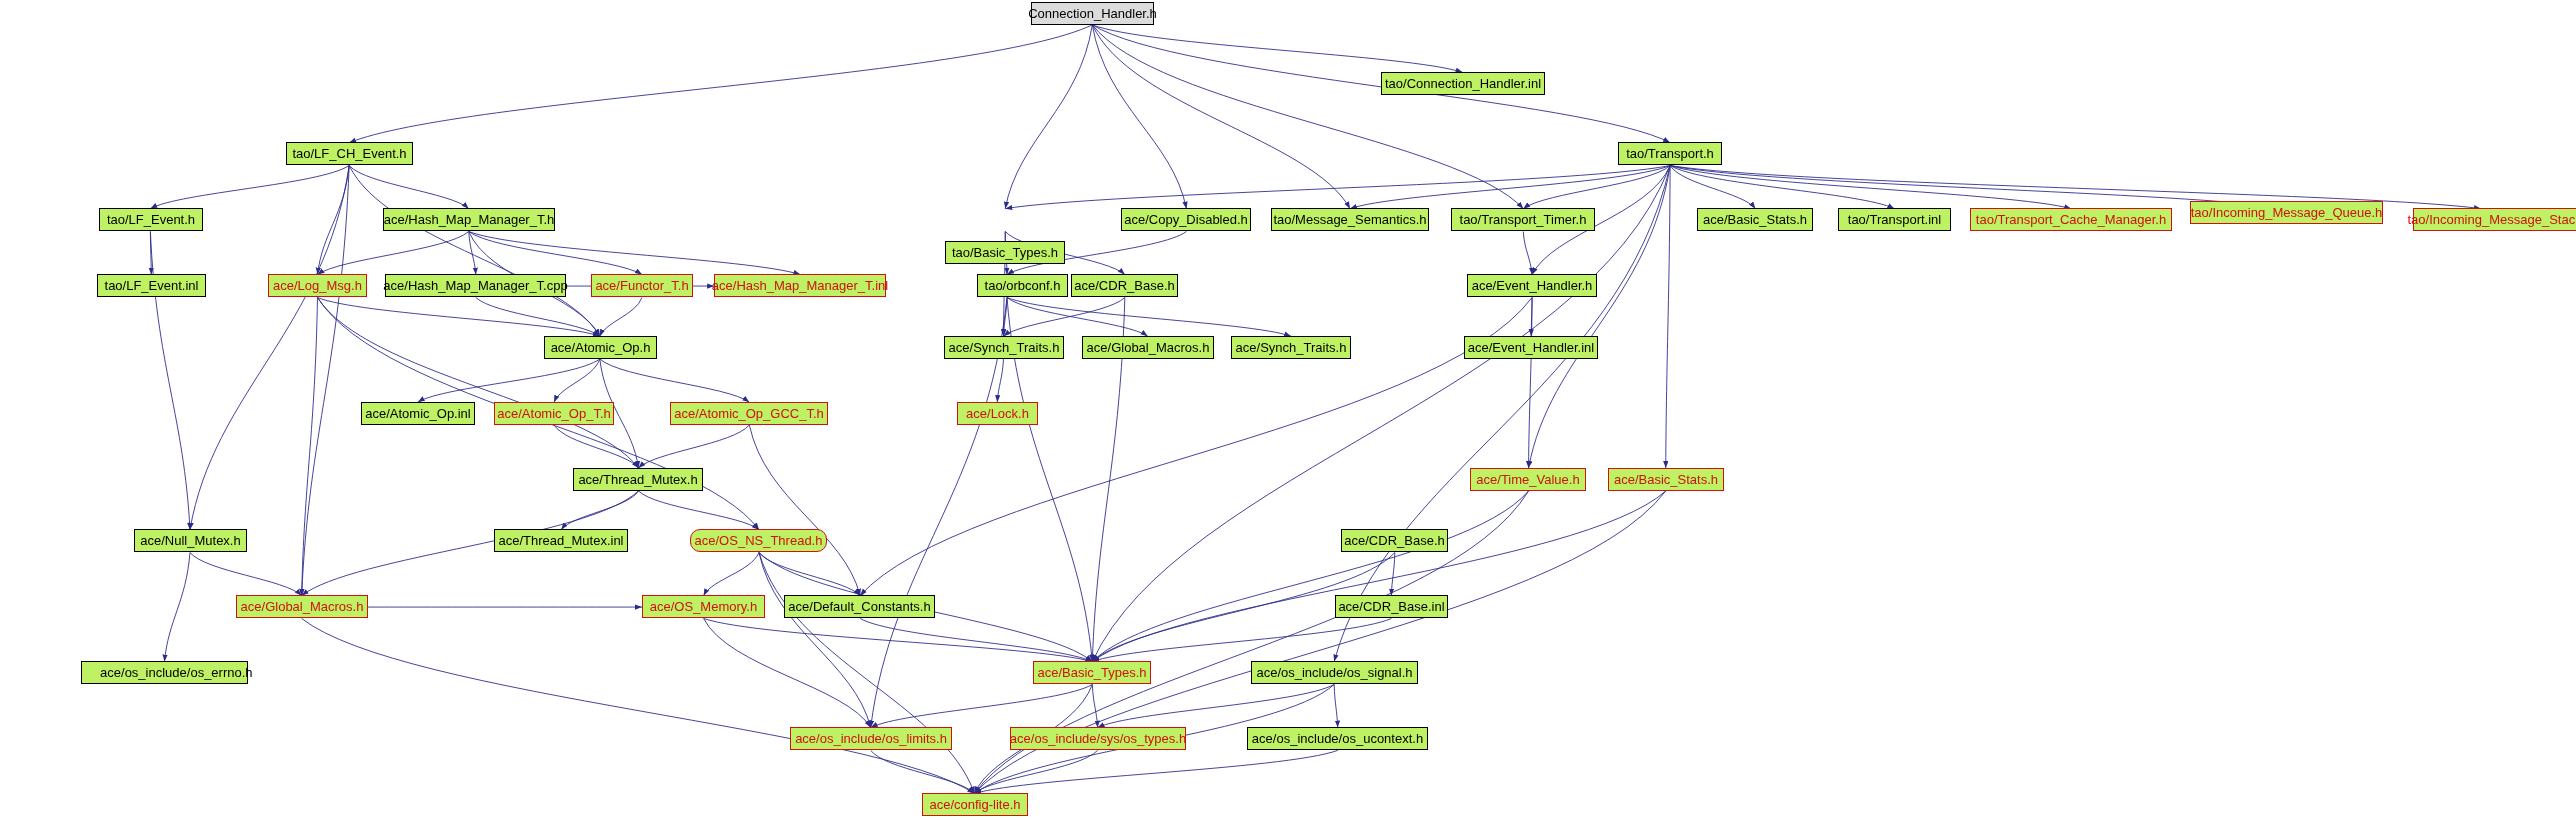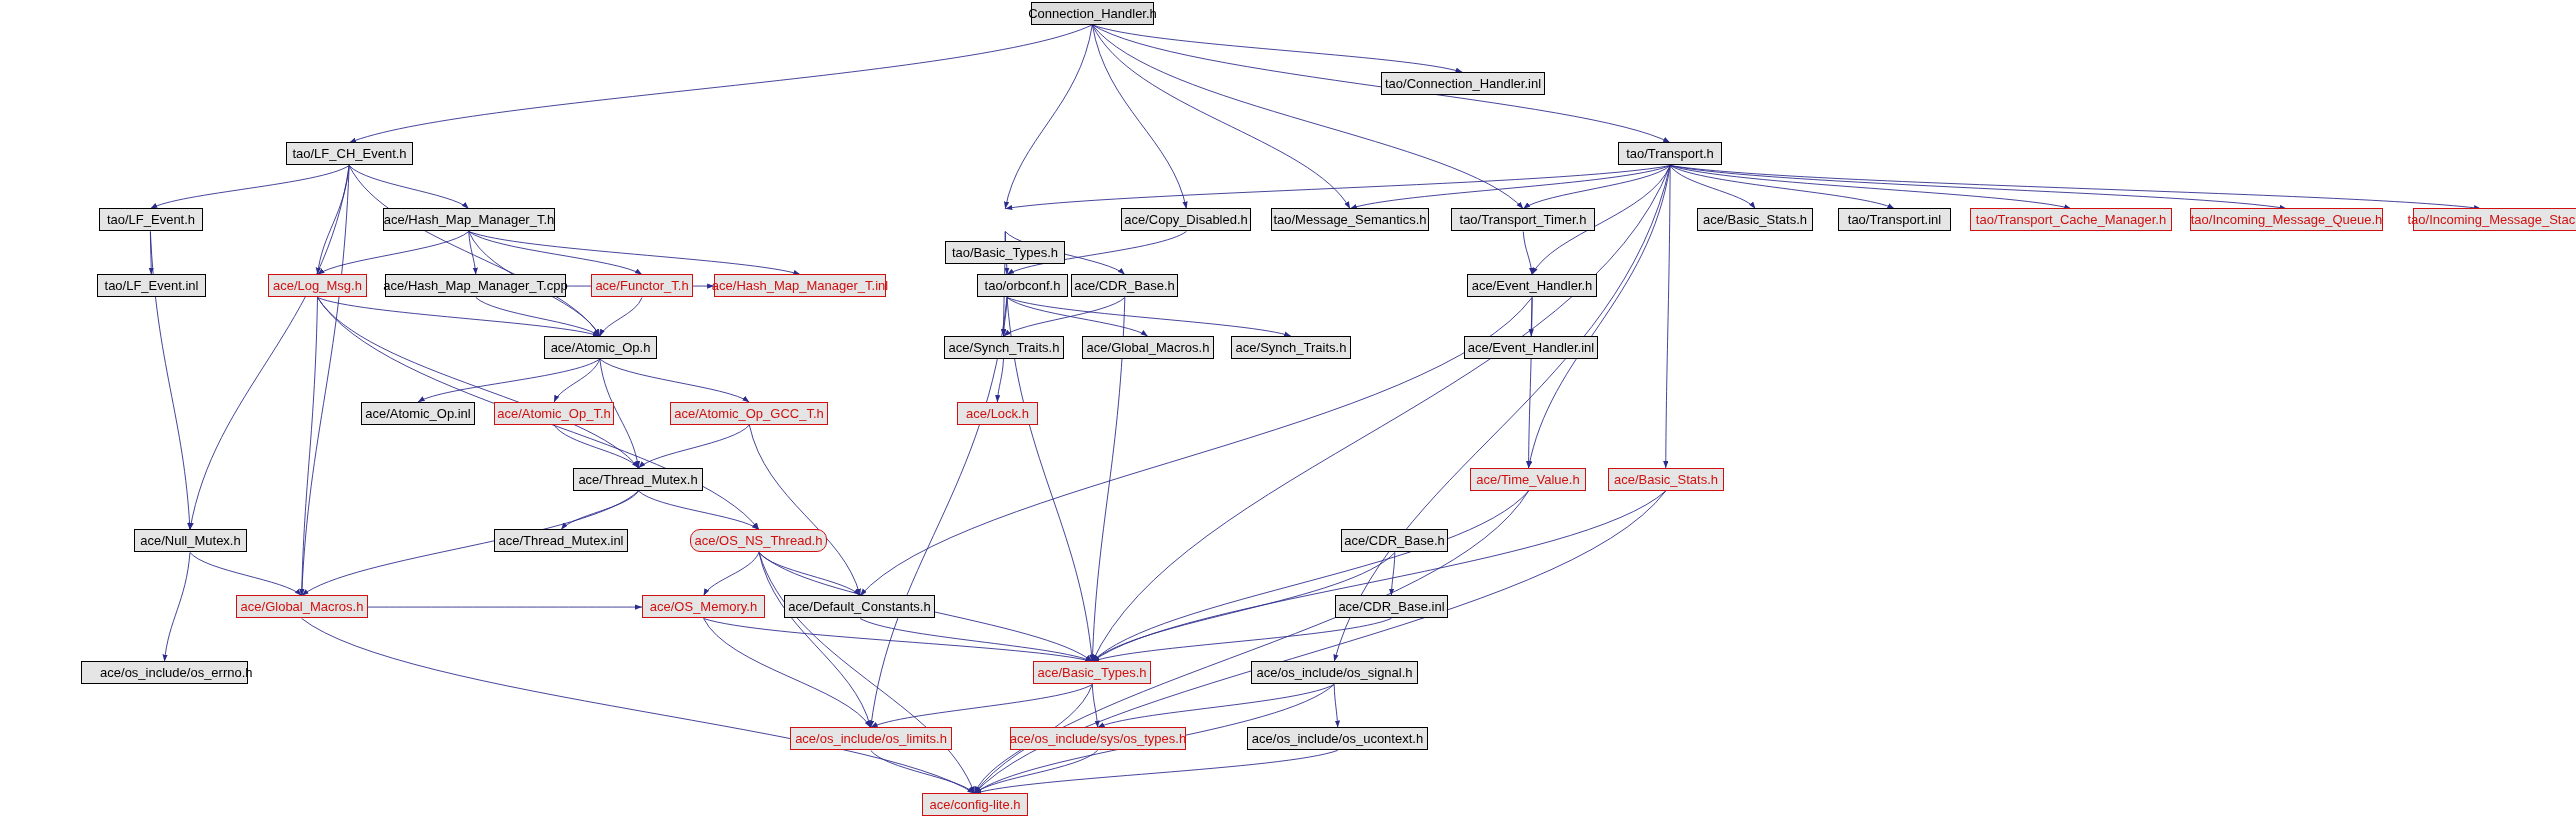--- a/index.html
+++ b/index.html
@@ -19,21 +19,21 @@
     position: absolute;
     left: 0;
     top: 0;
     width: 2576px;
     height: 821px;
     pointer-events: none;
   }
   .node {
     position: absolute;
     box-sizing: border-box;
-    background: #e5e5e5;
+    background: #bef264;
     border: 0.9px solid #000000;
     color: #000000;
     font-size: 13px;
     line-height: 1;
     white-space: nowrap;
     display: flex;
     align-items: center;
     justify-content: center;
     padding: 0 4.4px;
     height: 23px;
@@ -162,21 +162,21 @@
       <div class="node" style="left: 1618px; top: 142px; width: 104px;">tao/Transport.h</div>
       <div class="node" style="left: 99px; top: 208px; width: 104px;">tao/LF_Event.h</div>
       <div class="node" style="left: 383px; top: 208px; width: 172px;">ace/Hash_Map_Manager_T.h</div>
       <div class="node" style="left: 945px; top: 208px; width: 120px; margin-top: 33px;">tao/Basic_Types.h</div>
       <div class="node" style="left: 1121px; top: 208px; width: 130px;">ace/Copy_Disabled.h</div>
       <div class="node" style="left: 1271px; top: 208px; width: 158px;">tao/Message_Semantics.h</div>
       <div class="node" style="left: 1451px; top: 208px; width: 144px;">tao/Transport_Timer.h</div>
       <div class="node" style="left: 1697px; top: 208px; width: 116px;">ace/Basic_Stats.h</div>
       <div class="node" style="left: 1838px; top: 208px; width: 113px;">tao/Transport.inl</div>
       <div class="node red" style="left: 1970px; top: 208px; width: 202px; text-align: center;">tao/Transport_Cache_Manager.h</div>
-      <div class="node red" style="left: 2190px; top: 208px; width: 193px;">tao/Incoming_Message_Queue.h</div>
+      <div class="node red" style="left: 2190px; top: 201px; width: 193px;">tao/Incoming_Message_Queue.h</div>
       <div class="node red" style="left: 2388px; top: 208px; width: 174px; margin-left: 25px;">tao/Incoming_Message_Stack.h</div>
       <div class="node" style="left: 97px; top: 274px; width: 109px;">tao/LF_Event.inl</div>
       <div class="node red" style="left: 268px; top: 274px; width: 99px; text-align: right;">ace/Log_Msg.h</div>
       <div class="node" style="left: 385px; top: 274px; width: 181px;">ace/Hash_Map_Manager_T.cpp</div>
       <div class="node red" style="left: 591px; top: 274px; width: 102px;">ace/Functor_T.h</div>
       <div class="node red" style="left: 714px; top: 274px; width: 172px;">ace/Hash_Map_Manager_T.inl</div>
       <div class="node" style="left: 961px; top: 274px; width: 91px; margin-left: 16px;">tao/orbconf.h</div>
       <div class="node" style="left: 1071px; top: 274px; width: 107px;">ace/CDR_Base.h</div>
       <div class="node" style="left: 1467px; top: 274px; width: 130px;">ace/Event_Handler.h</div>
       <div class="node" style="left: 544px; top: 336px; width: 113px;">ace/Atomic_Op.h</div>

